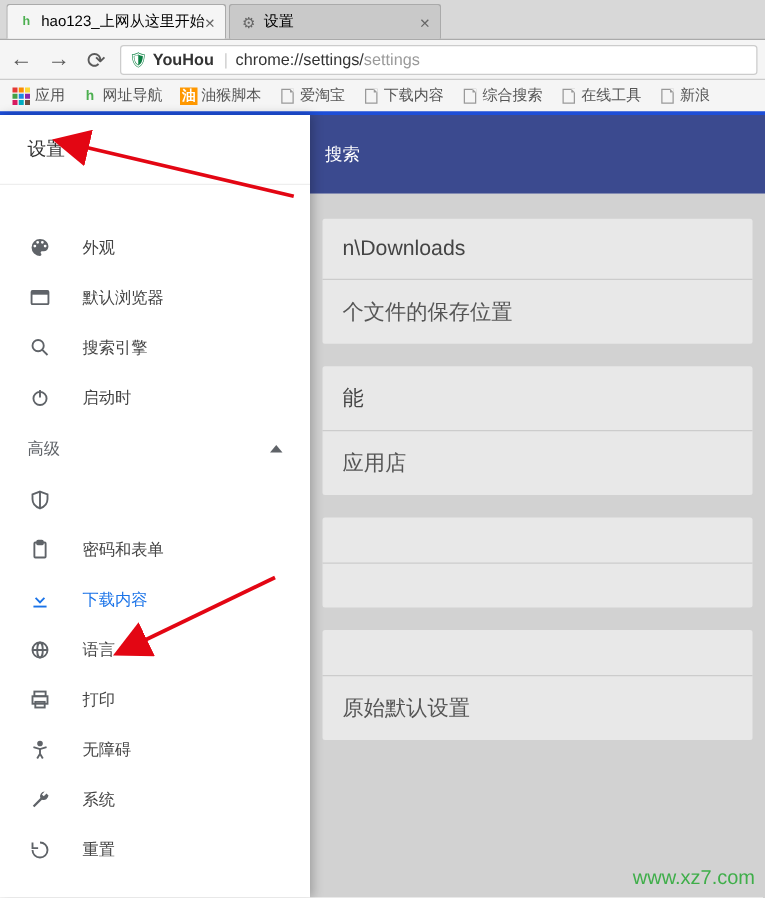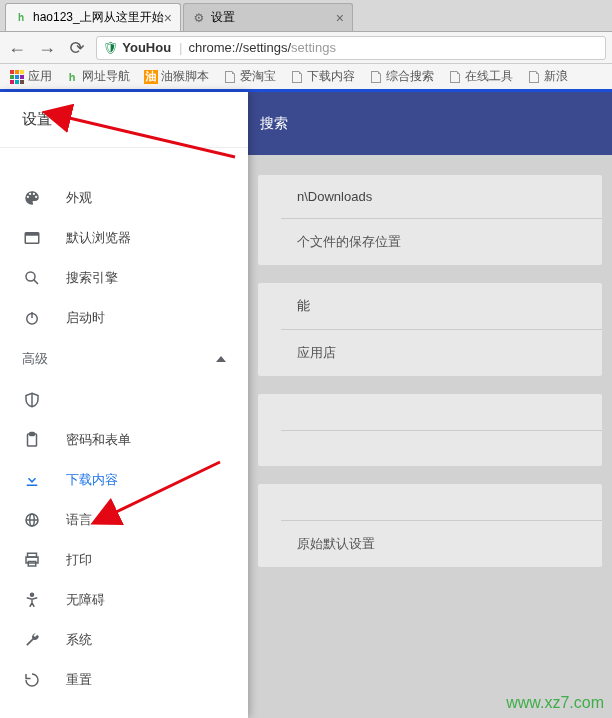--- a/index.html
+++ b/index.html
@@ -33,21 +33,21 @@
 .bm .ico { width: 14px; height: 14px; display: flex; align-items: center; justify-content: center; font-size: 11px; }
 .file-ico { border: 1px solid #999; width: 10px; height: 12px; position: relative; }
 .file-ico::after { content: ""; position: absolute; top: -1px; right: -1px; border-top: 3px solid #f5f5f5; border-left: 3px solid #999; }
 .oil-ico { background: #ff9800; color: #fff; font-weight: bold; width: 14px; height: 14px; font-size: 9px; display: flex; align-items: center; justify-content: center; }
 
 
 .content { position: relative; height: calc(718px - 92px); }
 .blue-header { background: #3b4a8f; height: 63px; display: flex; align-items: center; color: #fff; font-size: 14px; padding-left: 260px; }
 .page-body { background: #d2d2d2; position: absolute; top: 63px; bottom: 0; left: 248px; right: 0; padding: 20px 10px; }
 .settings-card { background: #e8e8e8; border-radius: 2px; margin-bottom: 18px; }
-.settings-row { padding: 14px 16px; border-top: 1px solid #ccc; font-size: 13px; color: #555; margin-left: 23px; }
+.settings-row { padding: 14px 16px; border-top: 1px solid #ccc; font-size: 17px; color: #555; }
 .settings-row:first-child { border-top: none; font-weight: 500; color: #444; }
 
 
 .drawer { position: absolute; top: 0; left: 0; width: 248px; background: #fff; height: 100%; box-shadow: 2px 0 8px rgba(0,0,0,0.25); }
 .drawer-header { padding: 18px 22px; font-size: 15px; color: #333; border-bottom: 1px solid #eee; }
 .spacer { height: 30px; }
 .menu-item { display: flex; align-items: center; padding: 11px 22px; font-size: 13px; color: #444; cursor: pointer; gap: 24px; }
 .menu-item.active { color: #1a73e8; }
 .menu-item .mi-icon { width: 20px; display: flex; align-items: center; justify-content: center; color: #5f6368; }
 .menu-item.active .mi-icon { color: #1a73e8; }

